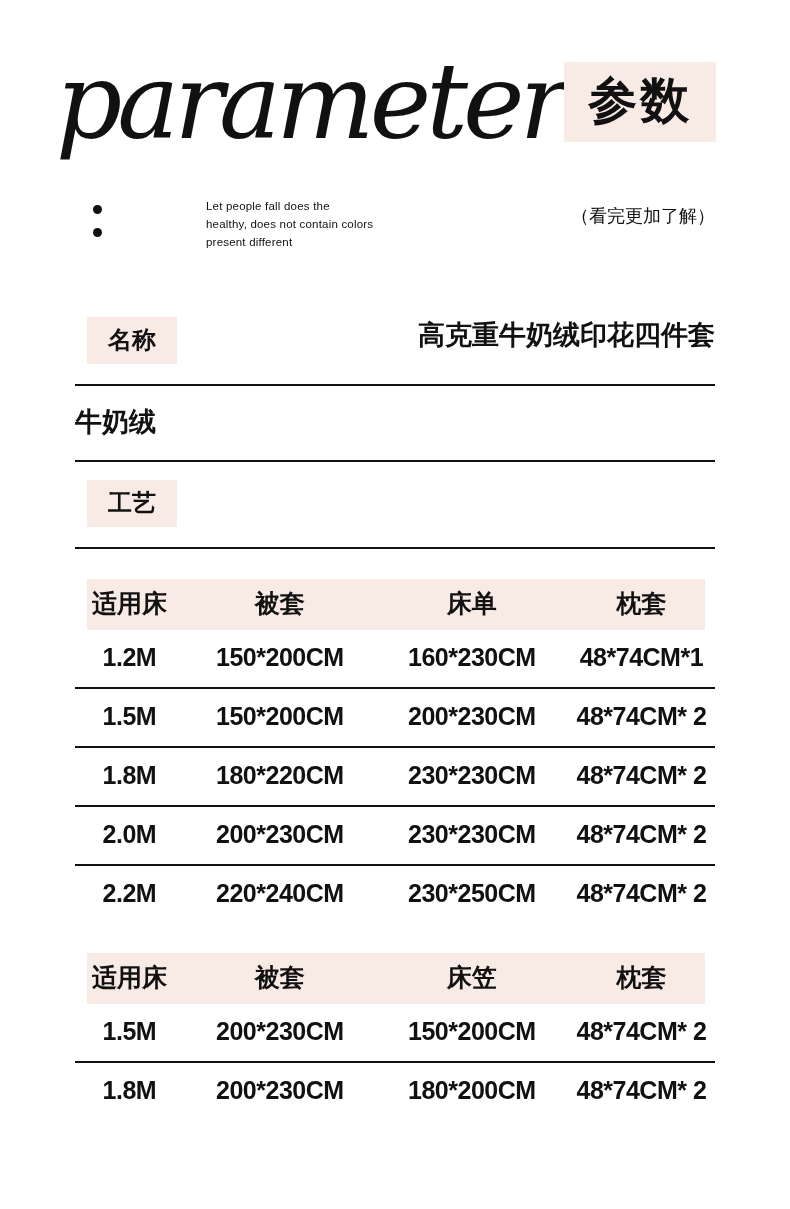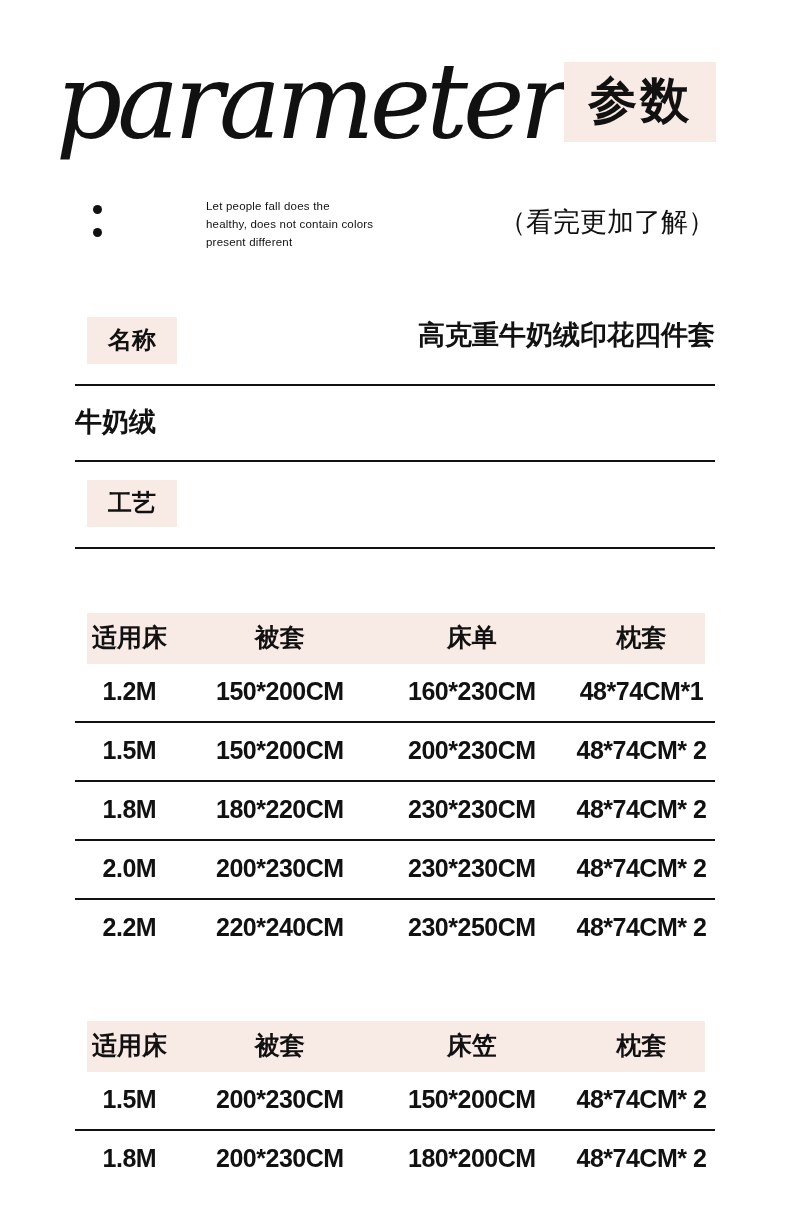--- a/index.html
+++ b/index.html
@@ -33,40 +33,40 @@
     padding: 6px 24px 8px 24px;
     margin-right: 18px;
     white-space: nowrap;
   }
 
   
   .subheader { display: flex; align-items: flex-start; margin-top: 30px; }
   .bullets { display: flex; flex-direction: column; gap: 14px; margin-left: 18px; padding-top: 7px; }
   .dot { width: 9px; height: 9px; border-radius: 50%; background: var(--ink); }
   .tagline { margin-left: 104px; font-size: 11.5px; line-height: 1.55; letter-spacing: 0.2px; }
-  .note { margin-left: auto; font-size: 27px; padding-top: 6px; white-space: nowrap; font-family: Liberation Mono, monospace; }
+  .note { margin-left: auto; font-size: 18px; padding-top: 6px; white-space: nowrap; font-family: Liberation Mono, monospace; }
 
   
   .specs { margin-top: 48px; }
   .spec-row {
     display: flex; align-items: flex-start; justify-content: space-between;
     padding: 18px 0 20px 0;
     border-bottom: 2px solid var(--ink);
   }
   .spec-label {
     background: var(--accent);
     font-size: 24px; font-weight: bold;
     padding: 7px 21px 8px 21px;
     margin-left: 12px;
     white-space: nowrap;
   }
   .spec-value { font-size: 27px; font-weight: bold; white-space: nowrap; }
 
   
-  .size-table { margin-top: 64px; }
+  .size-table { margin-top: 30px; }
   .size-head {
     position: relative;
     display: grid;
     grid-template-columns: 17% 30% 30% 23%;
     padding: 8px 0 10px 0;
   }
   .size-head::before {
     content: "";
     position: absolute;
     top: 0; bottom: 0; left: 12px; right: 10px;

